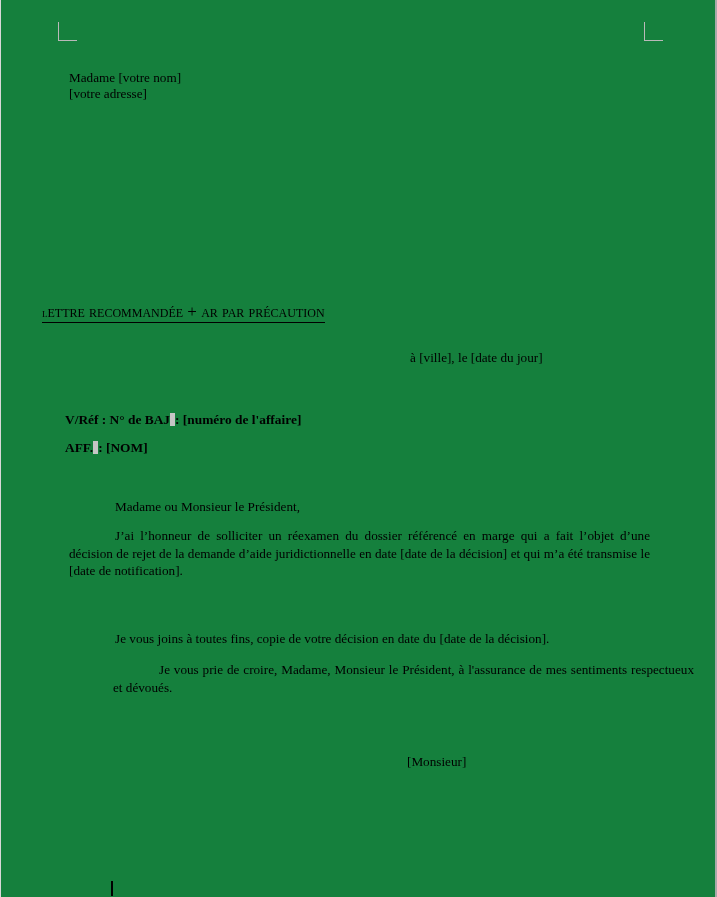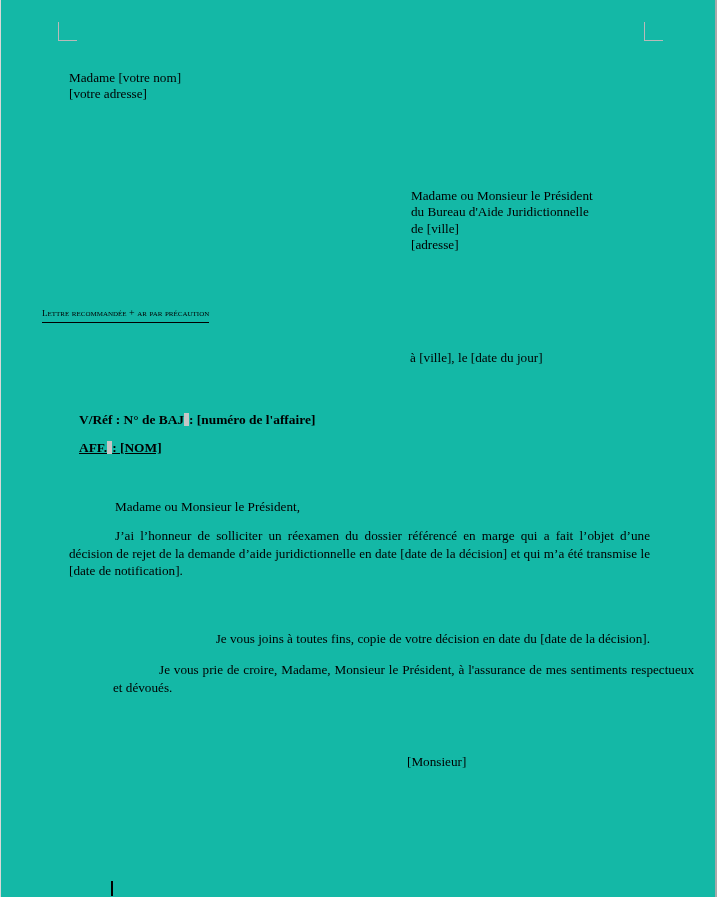--- a/index.html
+++ b/index.html
@@ -14,21 +14,21 @@
     font-family: "Liberation Serif", "DejaVu Serif", serif;
     color: #000000;
     overflow: hidden;
   }
 
   
   #page {
     position: relative;
     width: 717px;
     height: 897px;
-    background: #14b8a6;
+    background: #15803d;
     box-sizing: border-box;
     border-left: 1px solid #d8d8d8;
     border-right: 2px solid #a9a9a9;
   }
 
   
   .crop-mark {
     position: absolute;
     width: 18px;
     height: 18px;
@@ -57,41 +57,41 @@
   .sender       { left: 68px;  top: 70px;  }
   .recipient    { left: 410px; top: 188px; }
   .datecity     { left: 409px; top: 350px; font-family: Liberation Serif, serif; }
   .signature    { left: 406px; top: 754px; }
 
   
   .notice {
     position: absolute;
     left: 41px;
     top: 303px;
-    font-size: 10px;
+    font-size: 17px;
     line-height: 17px;
     font-variant: small-caps;
     text-transform: lowercase;
     border-bottom: 1px solid #000000;
     padding-bottom: 1px;
     white-space: nowrap;
   }
   .notice::first-letter { font-size: 13.4px; }
 
   
   .refline {
     position: absolute;
-    left: 78px;
+    left: 64px;
     font-size: 13.4px;
     line-height: 17px;
     font-weight: bold;
     white-space: pre;
   }
   .refline.r1 { top: 411px; }
-  .refline.r2 { top: 439px; text-decoration: underline; }
+  .refline.r2 { top: 439px; }
 
   
   .fieldmark {
     display: inline-block;
     width: 5px;
     height: 13px;
     vertical-align: -2px;
     background: #c6c6c6;
   }
 
@@ -102,21 +102,21 @@
     width: 581px;
     font-size: 13.2px;
     line-height: 17.6px;
     text-align: justify;
     text-indent: 46px;
     margin: 0;
   }
   .para.p-salut { top: 498px; text-align: left; }
   .para.p1      { top: 527px; }
   .para.p2      { top: 585px; }
-  .para.p3      { top: 630px; text-align: right; }
+  .para.p3      { top: 630px; text-align: left; }
   .para.p4      { top: 661px; margin-left: 44px; }
 
   
   #caret {
     position: absolute;
     left: 110px;
     top: 881px;
     width: 2px;
     height: 15px;
     background: #000000;
@@ -126,24 +126,20 @@
 <body>
 
 <div id="page">
 
   <div class="crop-mark tl"></div>
   <div class="crop-mark tr"></div>
 
   <div class="blk sender">Madame [votre nom]
 [votre adresse]</div>
 
-  <div class="blk recipient">Madame ou Monsieur le Président
-du Bureau d'Aide Juridictionnelle
-de [ville]
-[adresse]</div>
 
   <div class="notice">Lettre recommandée + AR par précaution</div>
 
   <div class="blk datecity">à [ville], le [date du jour]</div>
 
   <div class="refline r1"><span>V/Réf : N° de BAJ</span><span class="fieldmark"></span><span>: [numéro de l'affaire]</span></div>
 
   <div class="refline r2"><span>AFF.</span><span class="fieldmark"></span><span>: [NOM]</span></div>
 
   <p class="para p1">J’ai l’honneur de solliciter un réexamen du dossier référencé en marge qui a fait l’objet d’une décision de rejet de la demande d’aide juridictionnelle en date [date de la décision] et qui m’a été transmise le [date de notification].</p>

